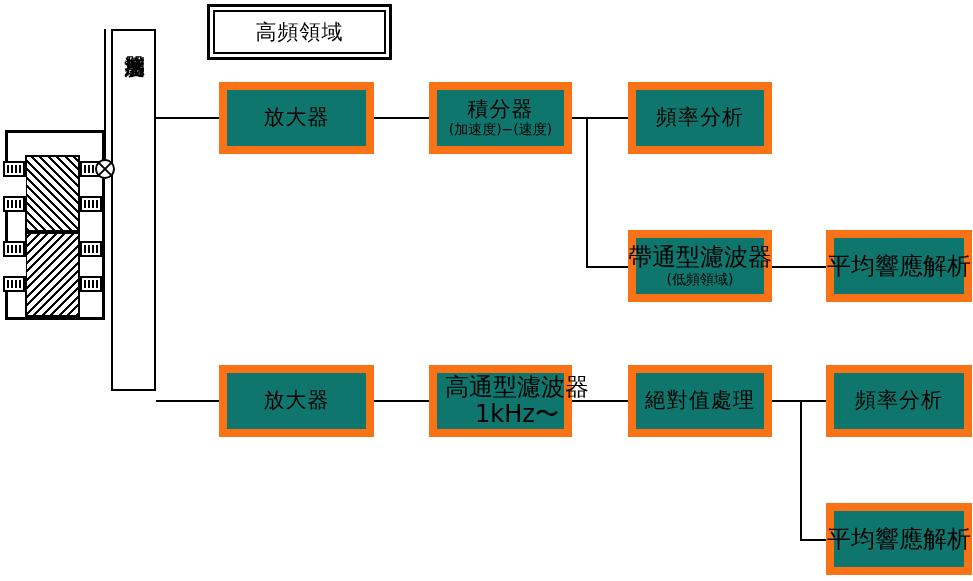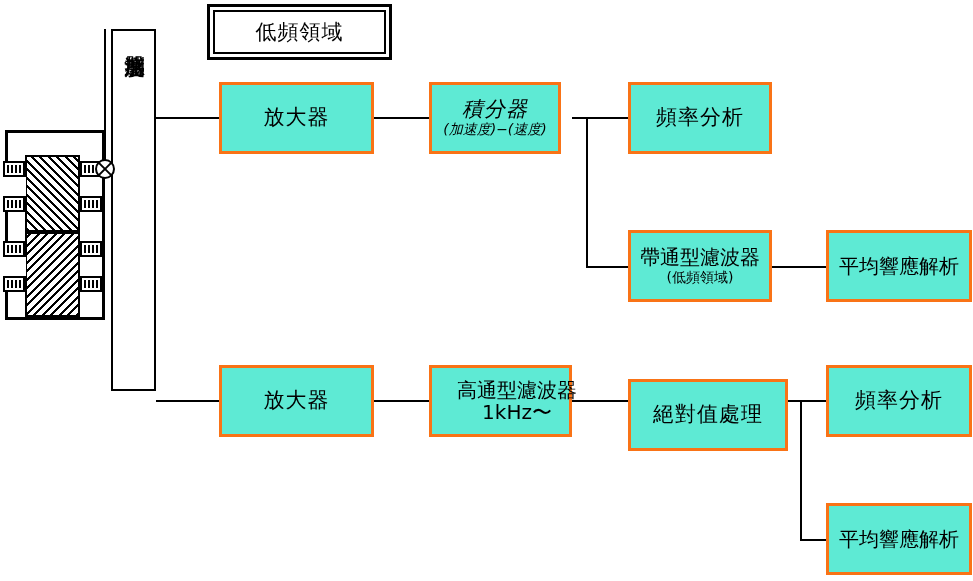--- a/index.html
+++ b/index.html
@@ -12,33 +12,33 @@
     width:973px;
     height:581px;
     background:#ffffff;
     overflow:hidden;
   }
 
   
   .box{
     position:absolute;
     box-sizing:border-box;
-    border:3px solid #f97316;
-    background:#5eead4;
+    border:8px solid #f97316;
+    background:#0f766e;
     display:flex;
     flex-direction:column;
     align-items:center;
     justify-content:center;
     text-align:center;
     line-height:1.12;
     z-index:5;
   }
   .box .t1{font-size:21px;letter-spacing:1px;white-space:nowrap;}
   .box .t2{font-size:14px;letter-spacing:0px;white-space:nowrap;margin-top:1px;}
-  .box .t1b{font-size:20px;letter-spacing:0px;white-space:nowrap;text-align:right;}
+  .box .t1b{font-size:24px;letter-spacing:0px;white-space:nowrap;text-align:right;}
 
   
   .dbox{
     position:absolute;
     box-sizing:border-box;
     border:3px solid #000;
     background:#fff;
     padding:3px;
     z-index:5;
   }
@@ -175,33 +175,33 @@
   </svg>
 
 
   <div class="vbox" style="left:111px;top:29px;width:45px;height:362px;">
     <span class="vtext">加速度感測器</span>
   </div>
 
   <div class="ln lnv" style="left:104px;top:29px;width:2px;height:140px;"></div>
 
   <div class="dbox" style="left:207px;top:4px;width:185px;height:56px;">
-    <div class="inner">低頻領域</div>
+    <div class="inner">高頻領域</div>
   </div>
 
 
   <div class="ln lnh" style="left:156px;top:117px;width:63px;height:2px;"></div>
 
   <div class="box" style="left:219px;top:82px;width:155px;height:72px;">
     <span class="t1">放大器</span>
   </div>
 
   <div class="ln lnh" style="left:374px;top:117px;width:55px;height:2px;"></div>
 
-  <div class="box" style="left:429px;top:82px;width:132px;height:72px;font-style:italic;">
+  <div class="box" style="left:429px;top:82px;width:143px;height:72px;">
     <span class="t1">積分器</span>
     <span class="t2">(加速度)−(速度)</span>
   </div>
 
   <div class="ln lnh" style="left:572px;top:117px;width:56px;height:2px;"></div>
   <div class="ln lnv" style="left:586px;top:117px;width:2px;height:151px;"></div>
   <div class="ln lnh" style="left:586px;top:266px;width:42px;height:2px;"></div>
 
   <div class="box" style="left:628px;top:82px;width:144px;height:72px;">
     <span class="t1">頻率分析</span>
@@ -226,21 +226,21 @@
 
   <div class="ln lnh" style="left:374px;top:400px;width:55px;height:2px;"></div>
 
   <div class="box" style="left:429px;top:365px;width:143px;height:72px;padding-left:33px;">
     <span class="t1b">高通型濾波器</span>
     <span class="t1b">1kHz〜</span>
   </div>
 
   <div class="ln lnh" style="left:572px;top:400px;width:56px;height:2px;"></div>
 
-  <div class="box" style="left:628px;top:365px;width:160px;height:72px;margin-top:14px;">
+  <div class="box" style="left:628px;top:365px;width:144px;height:72px;">
     <span class="t1">絕對值處理</span>
   </div>
 
   <div class="ln lnh" style="left:772px;top:400px;width:54px;height:2px;"></div>
   <div class="ln lnv" style="left:800px;top:400px;width:2px;height:141px;"></div>
   <div class="ln lnh" style="left:800px;top:539px;width:26px;height:2px;"></div>
 
   <div class="box" style="left:826px;top:365px;width:146px;height:72px;">
     <span class="t1">頻率分析</span>
   </div>

